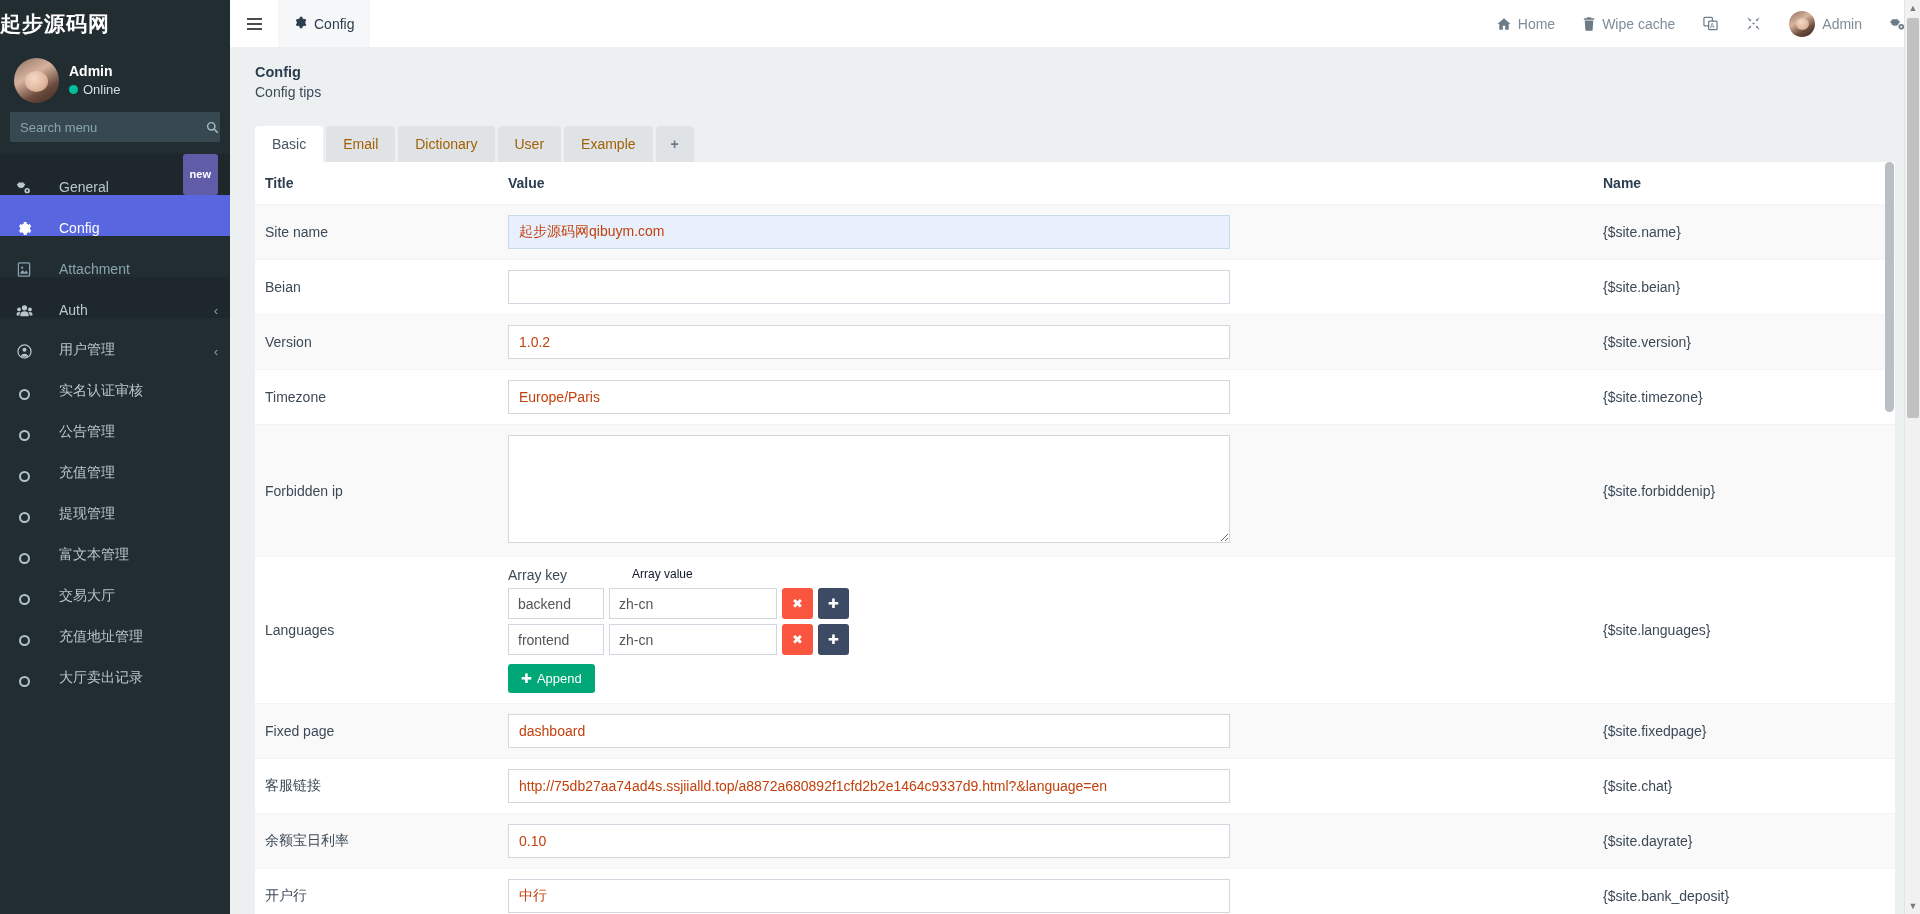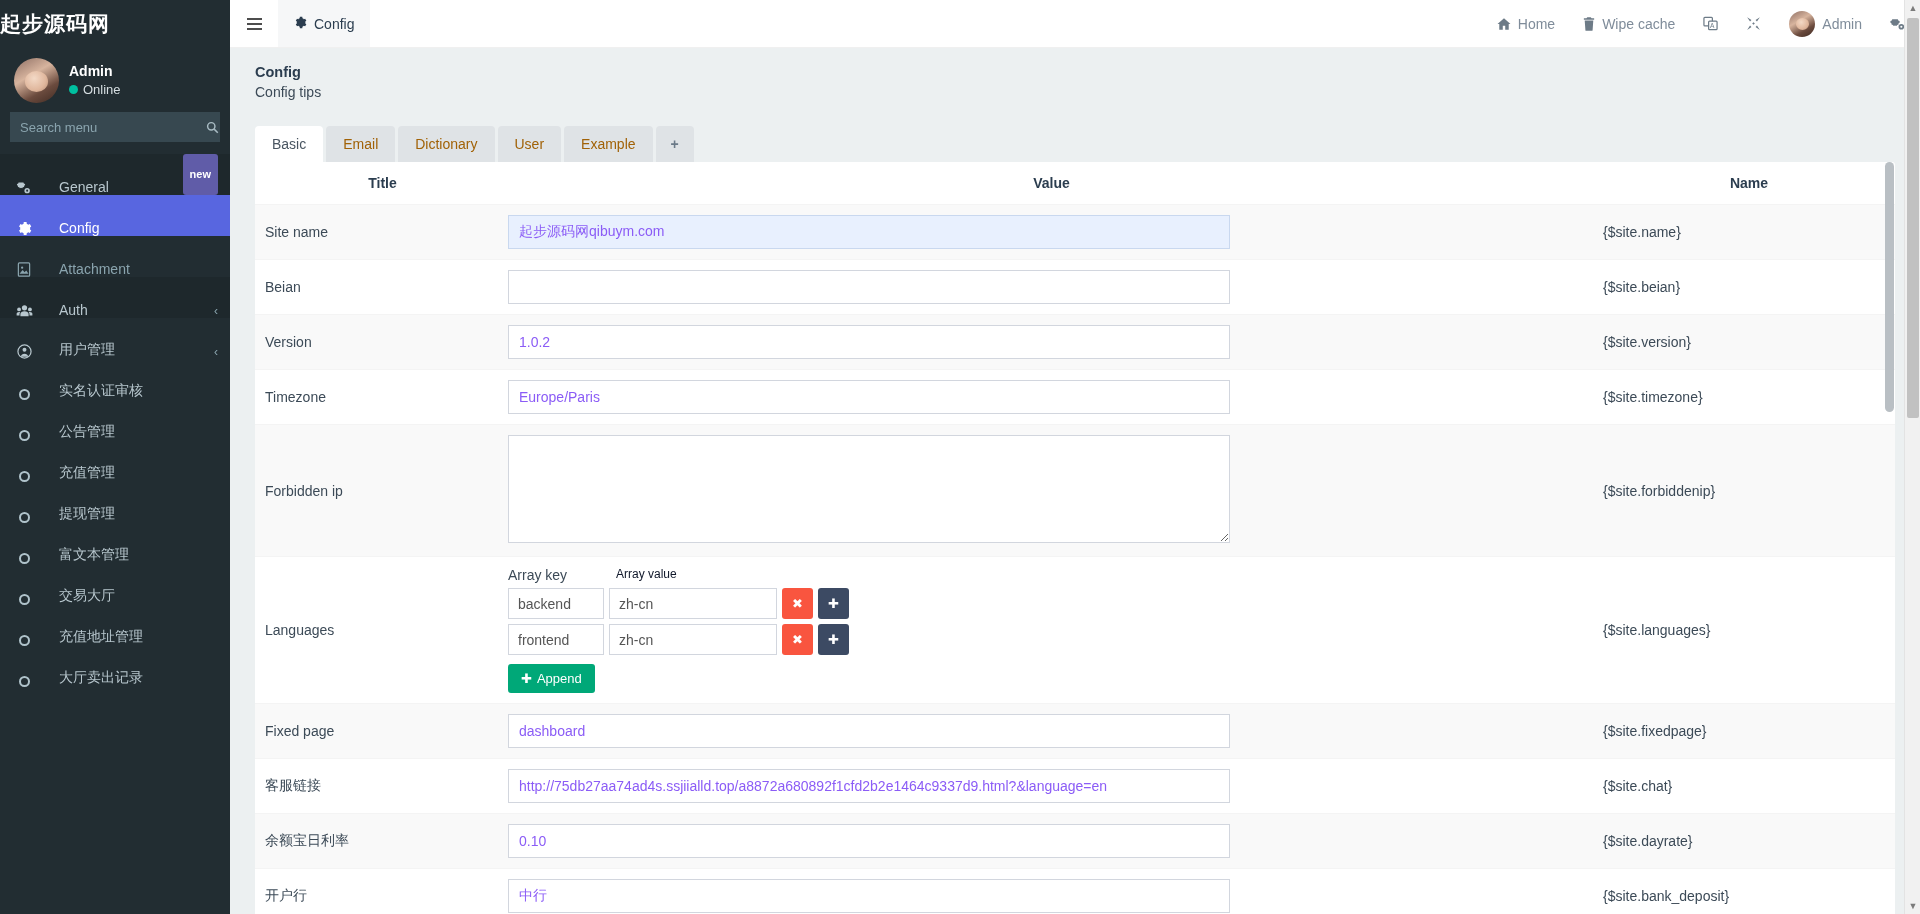--- a/index.html
+++ b/index.html
@@ -133,41 +133,41 @@
   .tab.active { background: #fff; color: #495561; }
   .tab.plus { padding: 9px 15px; color: #6b7a88; font-weight: bold; }
 
   .panel {
     background: #fff; border-radius: 0 3px 3px 3px;
     height: calc(100% - 86px); overflow: hidden; position: relative;
   }
 
   table.cfg { width: 100%; border-collapse: collapse; table-layout: fixed; }
   table.cfg th {
-    text-align: center; font-size: 14px; color: #2b3d4f; font-weight: bold;
+    text-align: left; font-size: 14px; color: #2b3d4f; font-weight: bold;
     padding: 13px 0 13px 8px; border-bottom: 1px solid #f4f4f4;
   }
   table.cfg td {
     padding: 10px 0 10px 8px; font-size: 14px; color: #3c4a57;
     vertical-align: middle; border-bottom: 1px solid #f4f4f4;
   }
   table.cfg tr.odd td { background: #f9f9f9; }
   .col-title { width: 245px; padding-left: 10px !important; }
   .col-value { width: auto; }
   .col-name  { width: 300px; color: #3c4a57; }
 
   .inp {
     width: 722px; height: 34px; border: 1px solid #d2d6de; background: #fff;
-    font-size: 14px; color: #8b5cf6; padding: 6px 10px; outline: none; border-radius: 0;
+    font-size: 14px; color: #c2410c; padding: 6px 10px; outline: none; border-radius: 0;
     font-family: "Liberation Sans", sans-serif;
   }
   .inp.focused { background: #e8f0fe; border-color: #c9d8ef; }
   textarea.inp { width: 722px; height: 108px; resize: vertical; line-height: 1.4; }
 
-  .arr-heads { display: flex; gap: 0; margin-bottom: 5px; }
+  .arr-heads { display: flex; gap: 16px; margin-bottom: 5px; }
   .arr-heads .h1 { width: 96px; font-size: 14px; color: #3c4a57; }
   .arr-heads .h2 { font-size: 12px; color: #0f172a; margin-left: 12px; }
   .arr-row { display: flex; align-items: center; gap: 5px; margin-bottom: 5px; }
   .arr-key {
     width: 96px; height: 31px; border: 1px solid #d2d6de; padding: 4px 9px;
     font-size: 14px; color: #555; outline: none; font-family: "Liberation Sans", sans-serif;
   }
   .arr-val {
     width: 168px; height: 31px; border: 1px solid #d2d6de; padding: 4px 9px;
     font-size: 14px; color: #555; outline: none; font-family: "Liberation Sans", sans-serif;

